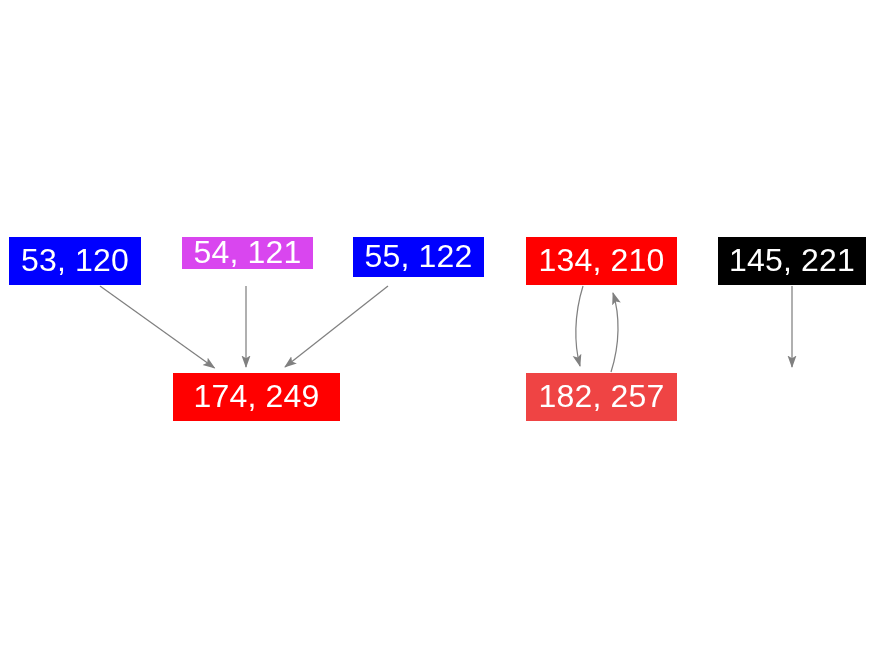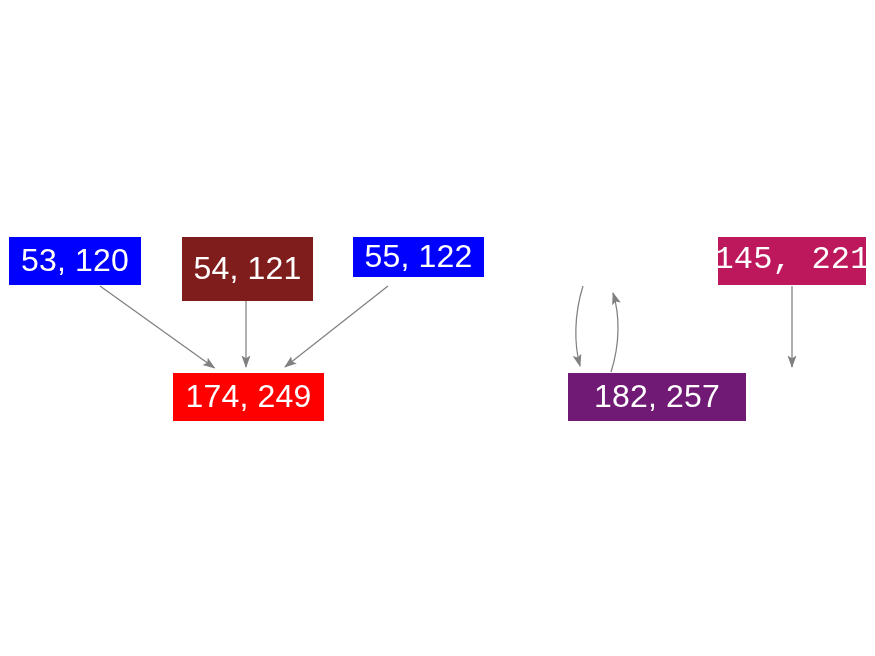--- a/index.html
+++ b/index.html
@@ -71,35 +71,38 @@
 
     <path d="M611,372 C620,344 620,315 613,293" fill="none" stroke="#808080" stroke-width="1.25" marker-end="url(#arrowhead)"></path>
 
     <path d="M792,286 L792,367" fill="none" stroke="#808080" stroke-width="1.25" marker-end="url(#arrowhead)"></path>
   </svg>
 
   <div class="node" style="left: 9px; top: 237px; width: 132px; height: 48px; background: rgb(0, 0, 255);">
     <span class="node-label">53, 120</span>
   </div>
 
-  <div class="node" style="left: 182px; top: 237px; width: 131px; height: 64px; background: #7f1d1d; justify-content: center;">
+  <div class="node" style="left: 182px; top: 237px; width: 131px; height: 32px; background: #d946ef; justify-content: center;">
     <span class="node-label">54, 121</span>
   </div>
 
   <div class="node" style="left: 353px; top: 237px; width: 131px; height: 40px; background: rgb(0, 0, 255);">
     <span class="node-label">55, 122</span>
   </div>
 
-  <div class="node" style="left: 173px; top: 373px; width: 151px; height: 48px; background: rgb(255, 0, 0);">
+  <div class="node" style="left: 173px; top: 373px; width: 167px; height: 48px; background: rgb(255, 0, 0);">
     <span class="node-label">174, 249</span>
   </div>
 
+  <div class="node" style="left: 526px; top: 237px; width: 151px; height: 48px; background: rgb(255, 0, 0);">
+    <span class="node-label">134, 210</span>
+  </div>
 
-  <div class="node" style="left: 526px; top: 373px; width: 178px; height: 48px; background: #701a75; margin-left: 42px;">
+  <div class="node" style="left: 526px; top: 373px; width: 151px; height: 48px; background: #ef4444;">
     <span class="node-label">182, 257</span>
   </div>
 
-  <div class="node" style="left: 718px; top: 237px; width: 148px; height: 48px; background: #be185d; font-family: Liberation Mono, monospace;">
+  <div class="node" style="left: 718px; top: 237px; width: 148px; height: 48px; background: #000000;">
     <span class="node-label">145, 221</span>
   </div>
 
 
 </div>
 
 </body></html>

